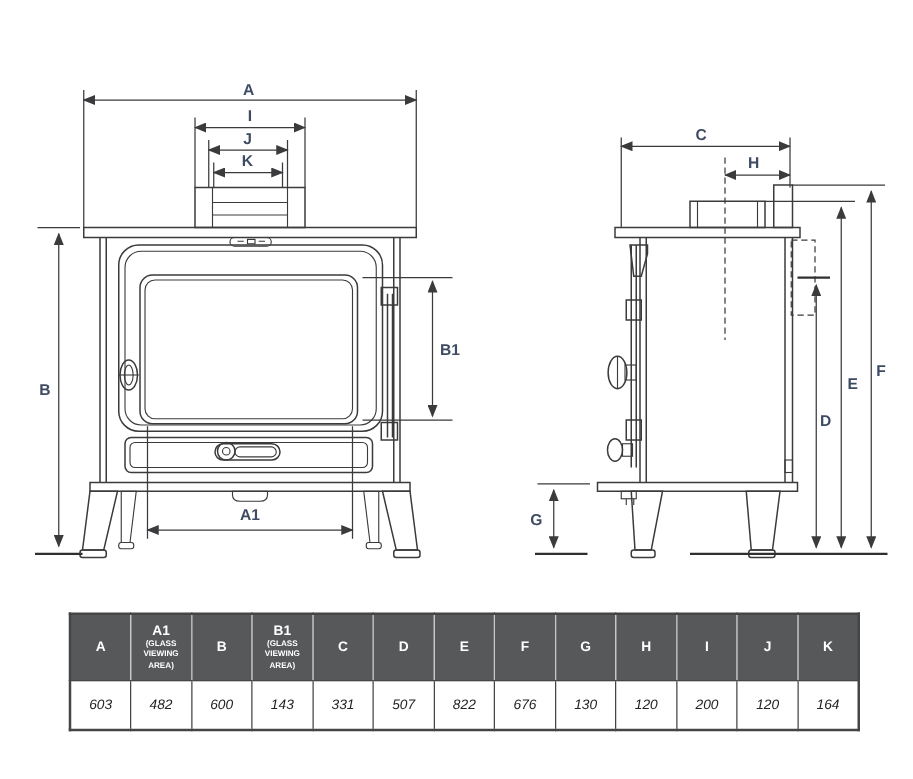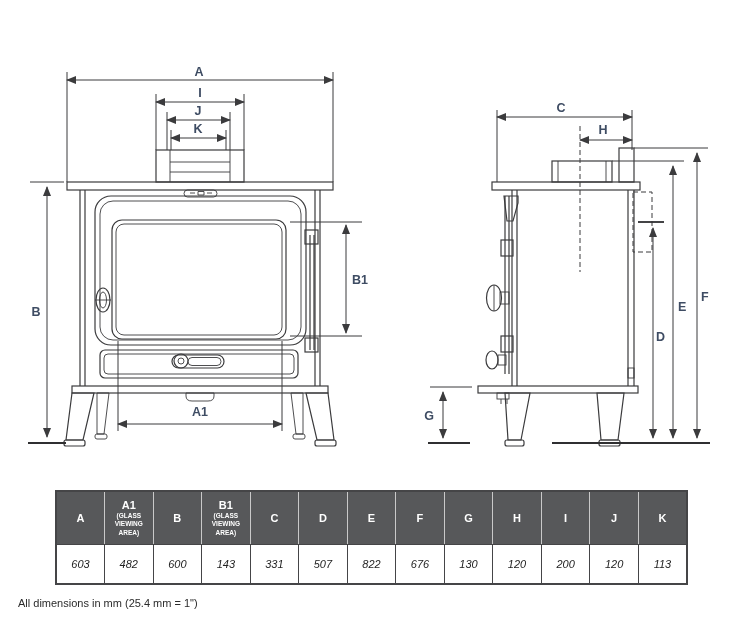--- a/index.html
+++ b/index.html
@@ -254,20 +254,19 @@
       <td>600</td>
       <td>143</td>
       <td>331</td>
       <td>507</td>
       <td>822</td>
       <td>676</td>
       <td>130</td>
       <td>120</td>
       <td>200</td>
       <td>120</td>
-      <td>113</td>
+      <td>164</td>
     </tr>
     </tbody>
   </table>
 
-  <div class="footnote">All dimensions in mm (25.4 mm = 1")</div>
 
 </div>
 
 </body></html>

